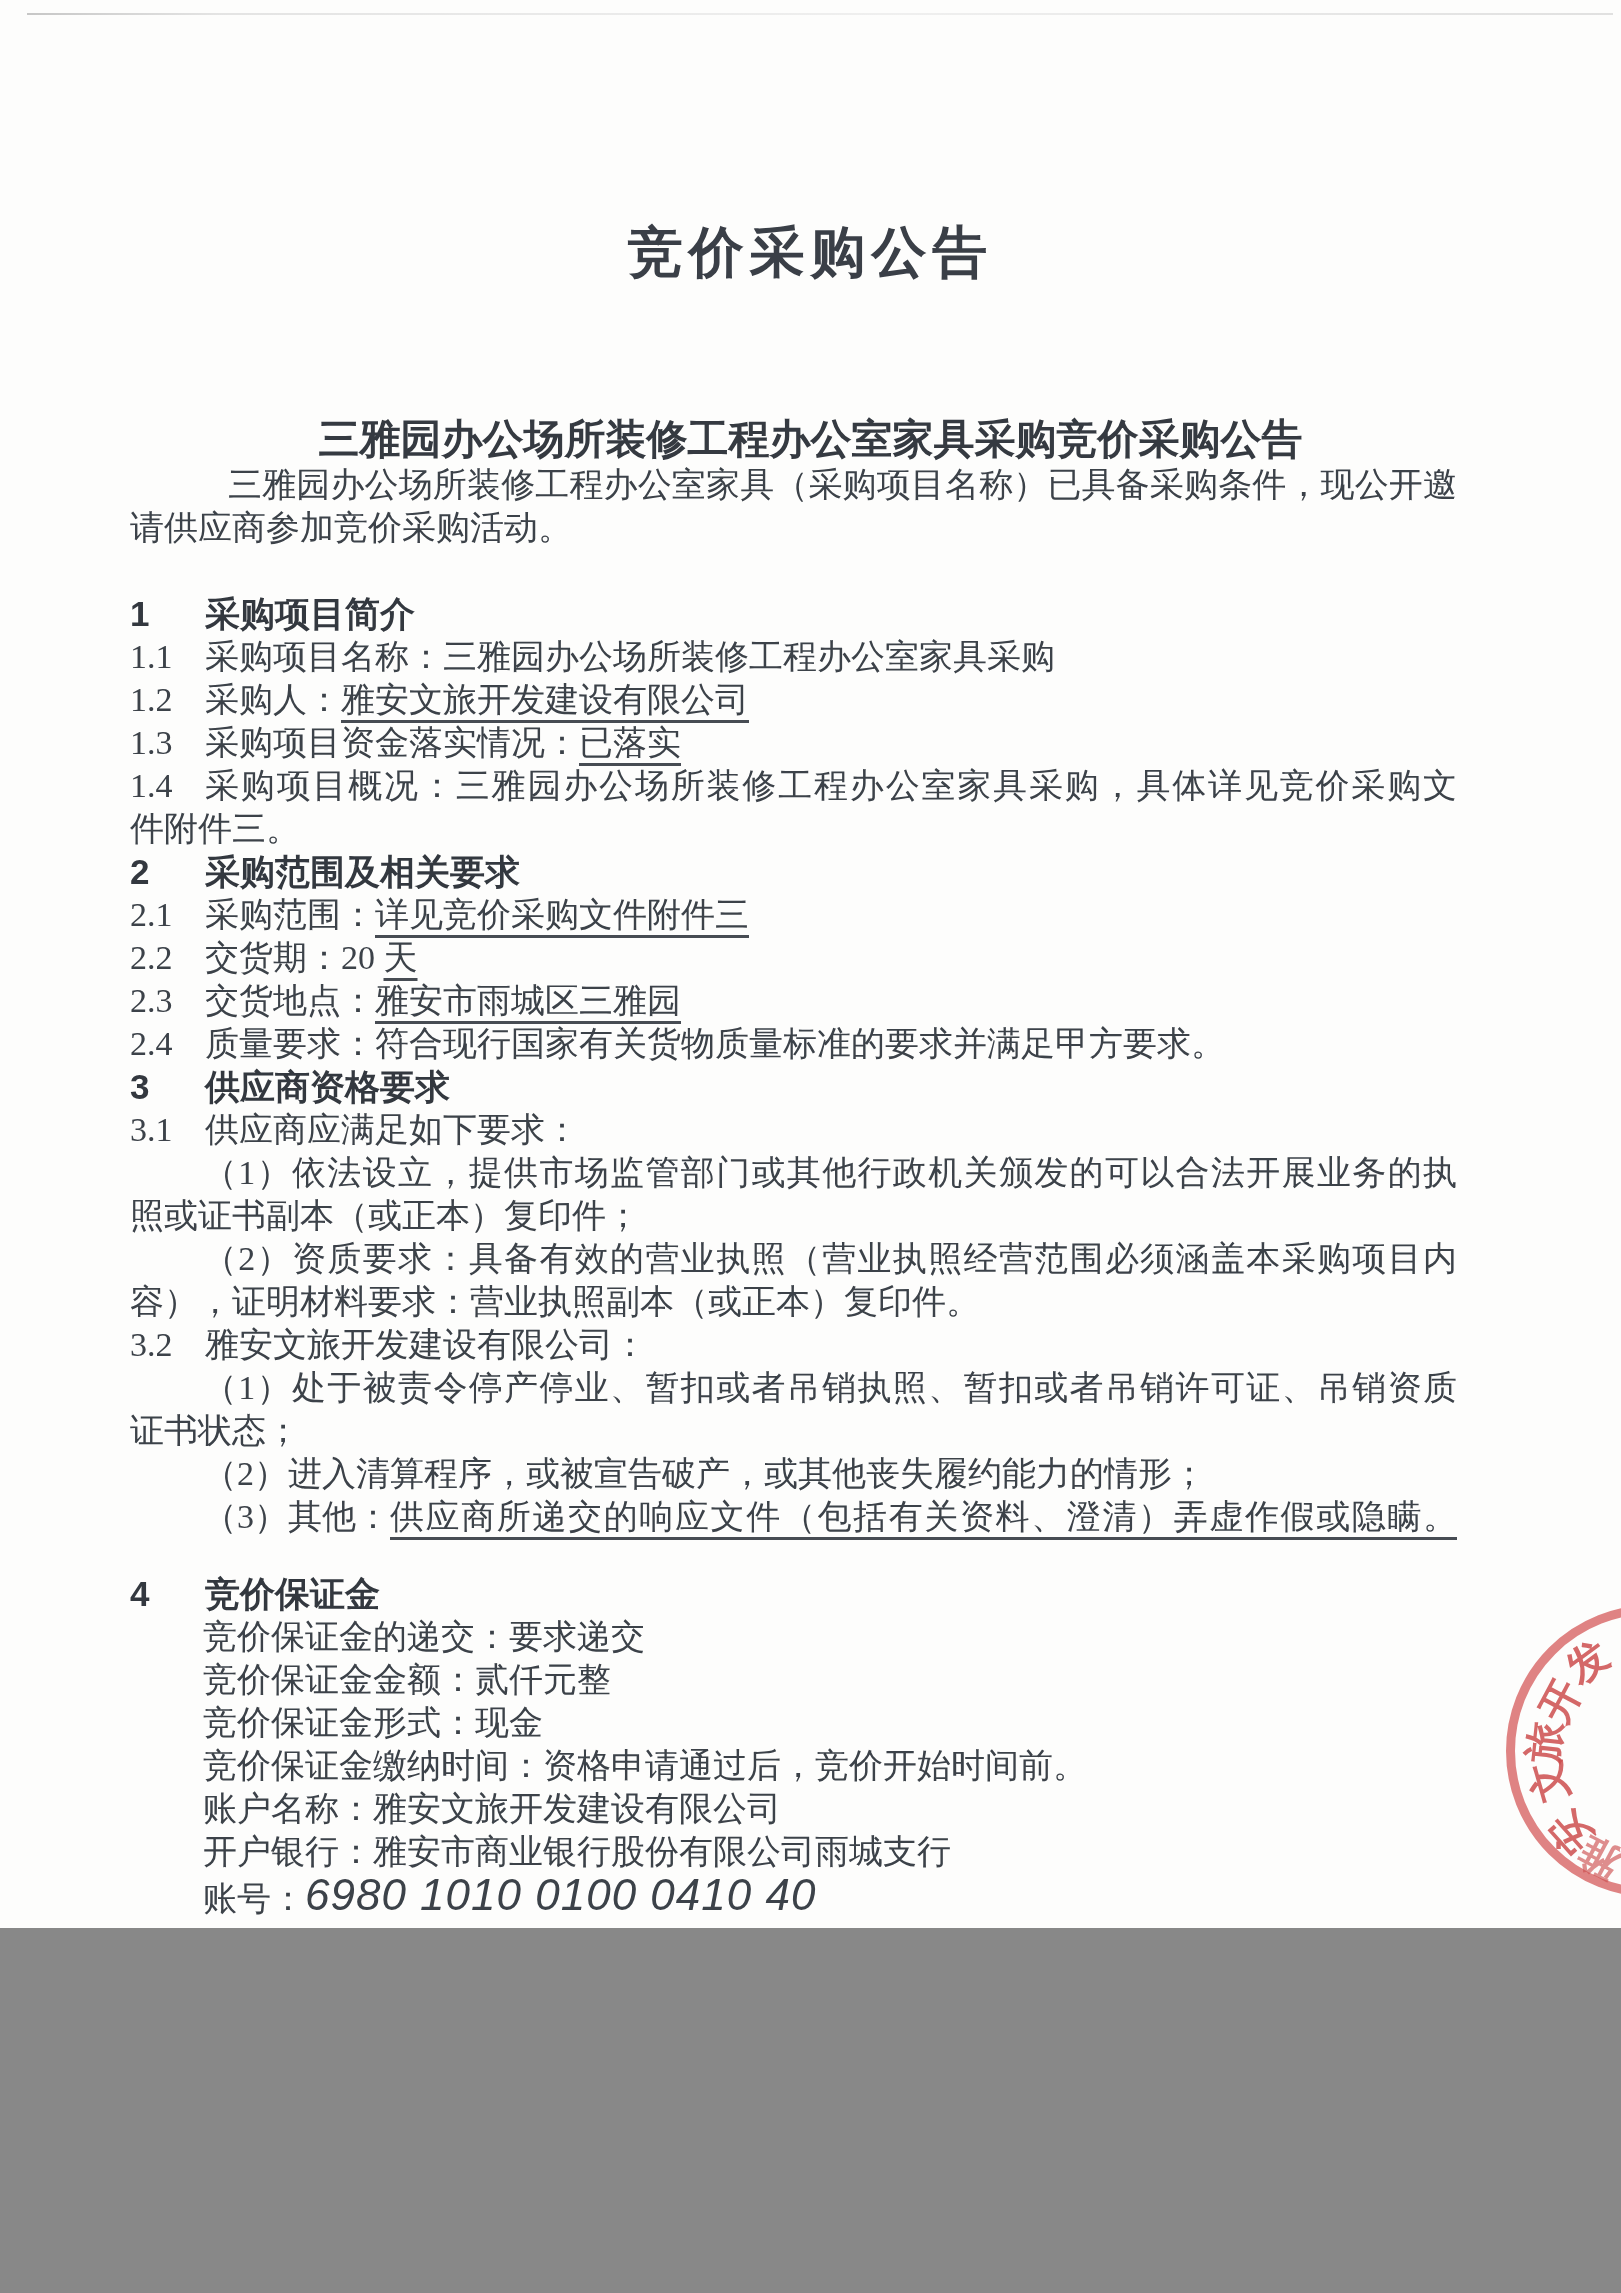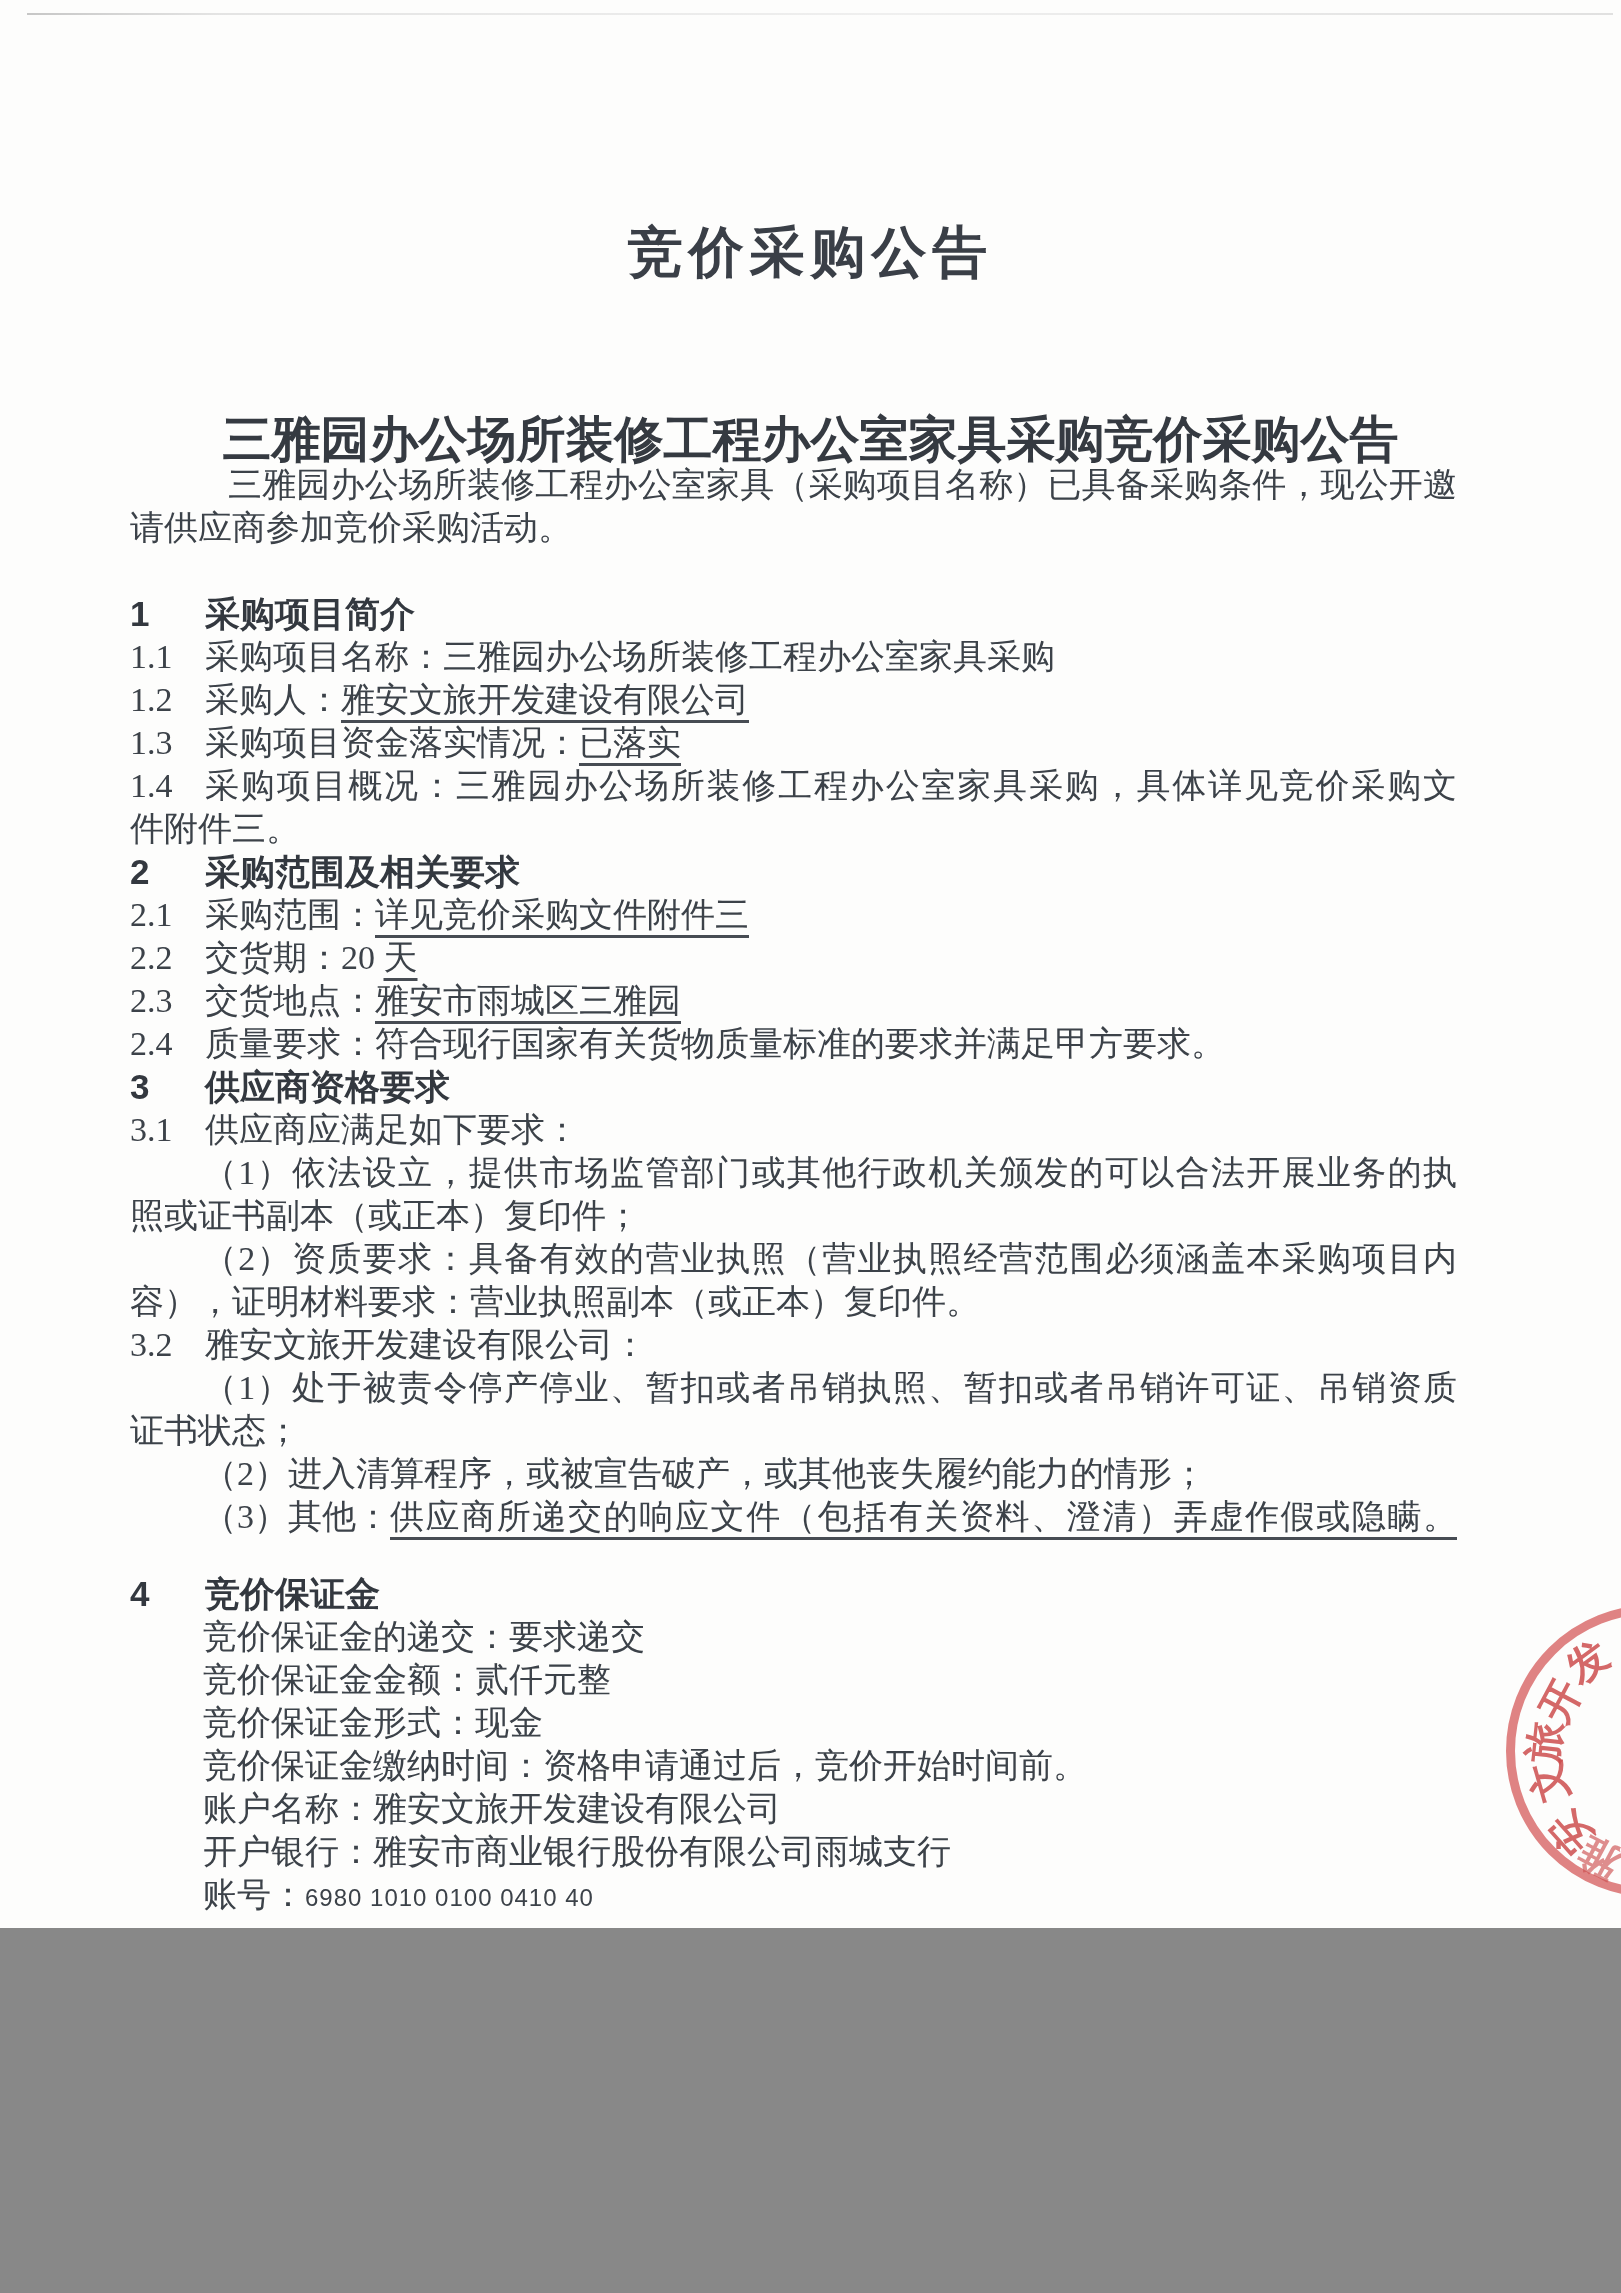--- a/index.html
+++ b/index.html
@@ -21,21 +21,21 @@
     margin:0;padding-top:223px;
     text-align:center;
     font-size:55px;line-height:59px;
     font-weight:600;letter-spacing:5.9px;
     color:#3a3f47;
     font-family:"Liberation Serif","DejaVu Serif",serif;
   }
   .subtitle{
     margin:134px 0 0 0;
     text-align:center;
-    font-size:49px;line-height:47px;
+    font-size:41px;line-height:47px;
     font-weight:700;letter-spacing:0;
     color:#353a41;
     font-family:"Liberation Sans","DejaVu Sans",sans-serif;
   }
   .bodycol{
     padding:0 164px 0 130px;
   }
   .line{
     white-space:nowrap;
     margin:0;
@@ -59,21 +59,21 @@
     font-weight:700;
     font-size:35px;
     color:#33383f;
     font-family:"Liberation Sans","DejaVu Sans",sans-serif;
   }
   .gap-s1{margin-top:43px;}
   .gap-s4{margin-top:34px;}
   .gap-s5{margin-top:39px;}
   .acct{
     font-family:"Liberation Sans","DejaVu Sans",sans-serif;
-    font-size:24px;letter-spacing:1px;
+    font-size:44px;letter-spacing:1px;font-style:italic;
   }
   .footer{
     margin-top:54px;
     text-align:center;
     font-size:31px;line-height:39px;
     color:#3c4249;
   }
   
   .stamp{
     position:absolute;left:1506px;top:1605px;

